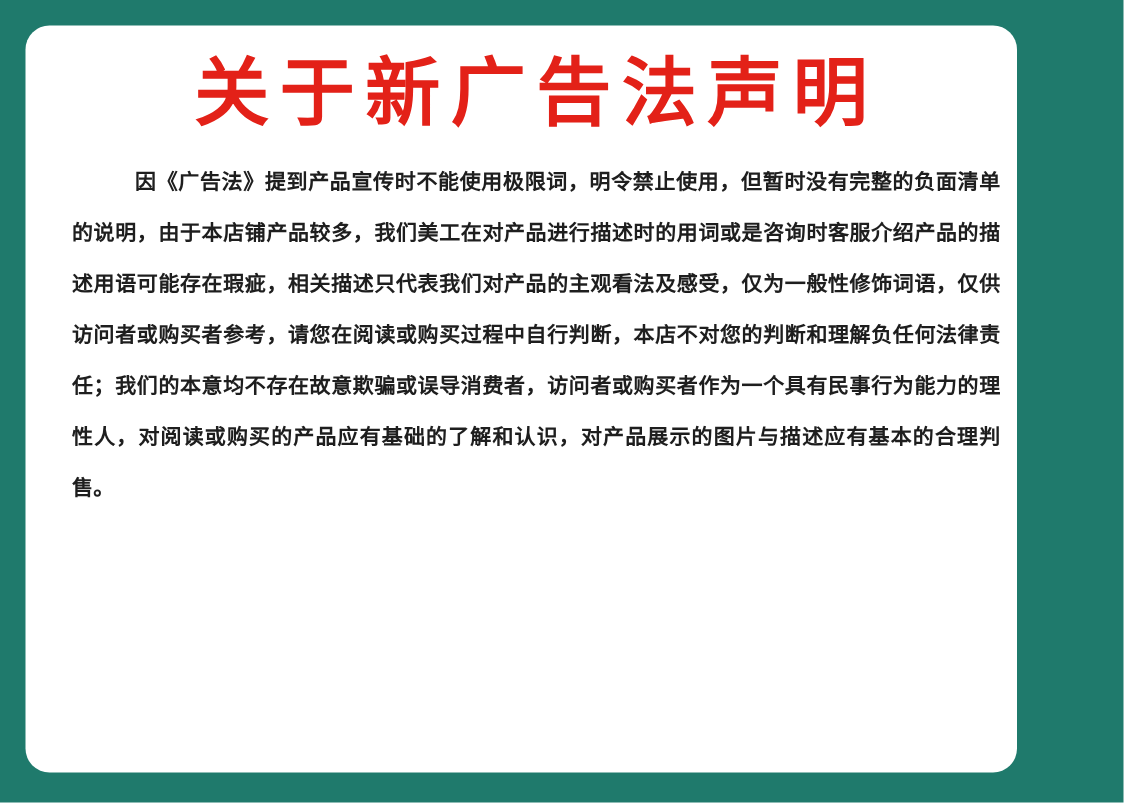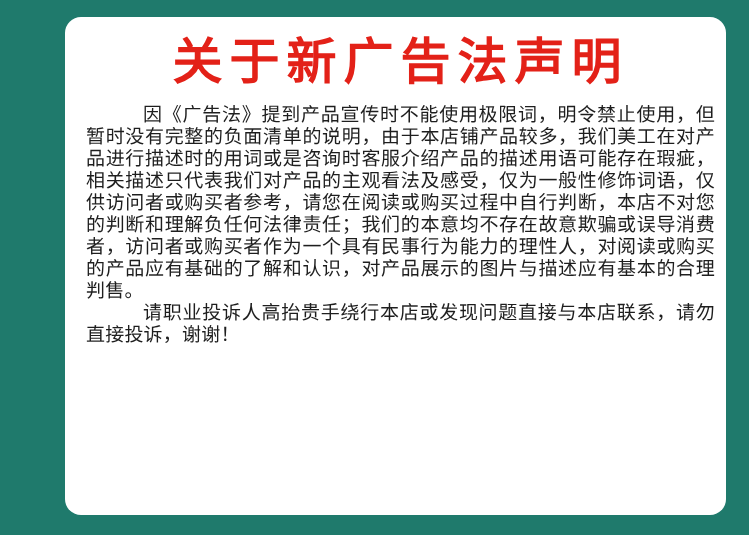--- a/index.html
+++ b/index.html
@@ -26,49 +26,47 @@
   }
   .card {
     position: absolute;
     left: 17px;
     top: 17px;
     width: 661px;
     height: 498px;
     background: var(--card-bg);
     border-radius: 16px;
     box-sizing: border-box;
-    padding: 14px 11px 0 21px;
-    margin-left: 48px;
+    padding: 14px 11px 0 31px;
   }
   .title {
     margin: 2px 0 13px 0;
     text-align: center;
     font-size: 50px;
     line-height: 58px;
     font-weight: 800;
     letter-spacing: 7px;
     color: var(--title-color);
     white-space: nowrap;
   }
   .body p {
     margin: 0;
-    font-size: 19px;
-    line-height: 22px;
+    font-size: 14px;
+    line-height: 34px;
     color: var(--text-color);
     text-align: justify;
     text-justify: inter-ideograph;
     text-indent: 3em;
     letter-spacing: 0.2px;
-    font-weight: 400;
+    font-weight: 700;
   }
 </style>
 </head>
 <body>
 
 <div class="stage">
   <div class="card">
     <h1 class="title">关于新广告法声明</h1>
     <div class="body">
       <p>因《广告法》提到产品宣传时不能使用极限词，明令禁止使用，但暂时没有完整的负面清单的说明，由于本店铺产品较多，我们美工在对产品进行描述时的用词或是咨询时客服介绍产品的描述用语可能存在瑕疵，相关描述只代表我们对产品的主观看法及感受，仅为一般性修饰词语，仅供访问者或购买者参考，请您在阅读或购买过程中自行判断，本店不对您的判断和理解负任何法律责任；我们的本意均不存在故意欺骗或误导消费者，访问者或购买者作为一个具有民事行为能力的理性人，对阅读或购买的产品应有基础的了解和认识，对产品展示的图片与描述应有基本的合理判售。</p>
-      <p>请职业投诉人高抬贵手绕行本店或发现问题直接与本店联系，请勿直接投诉，谢谢！</p>
     </div>
   </div>
 </div>
 
 </body></html>

